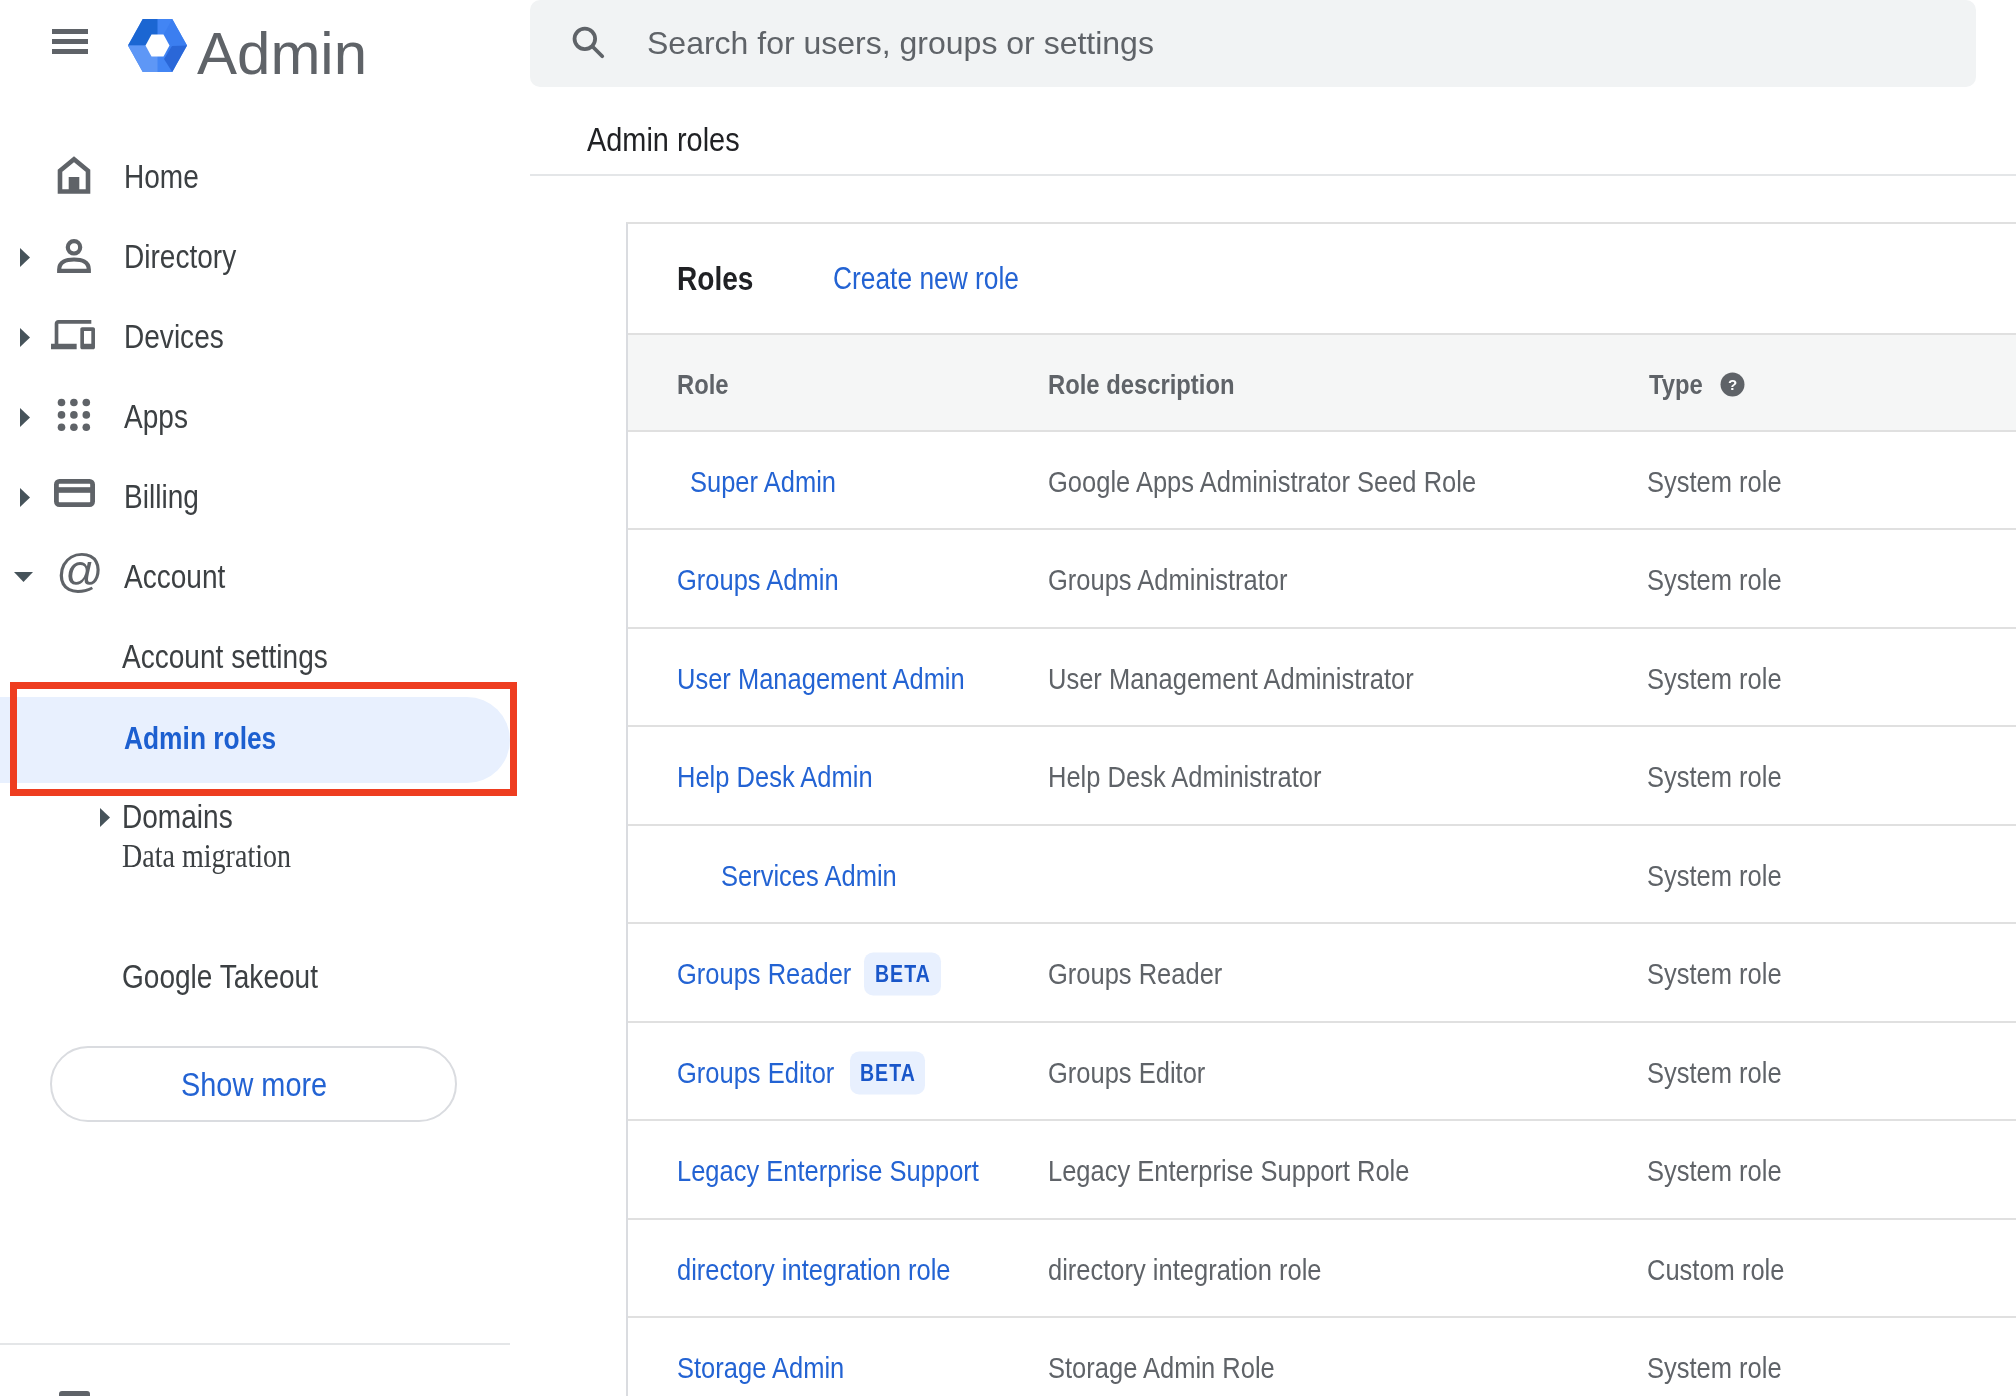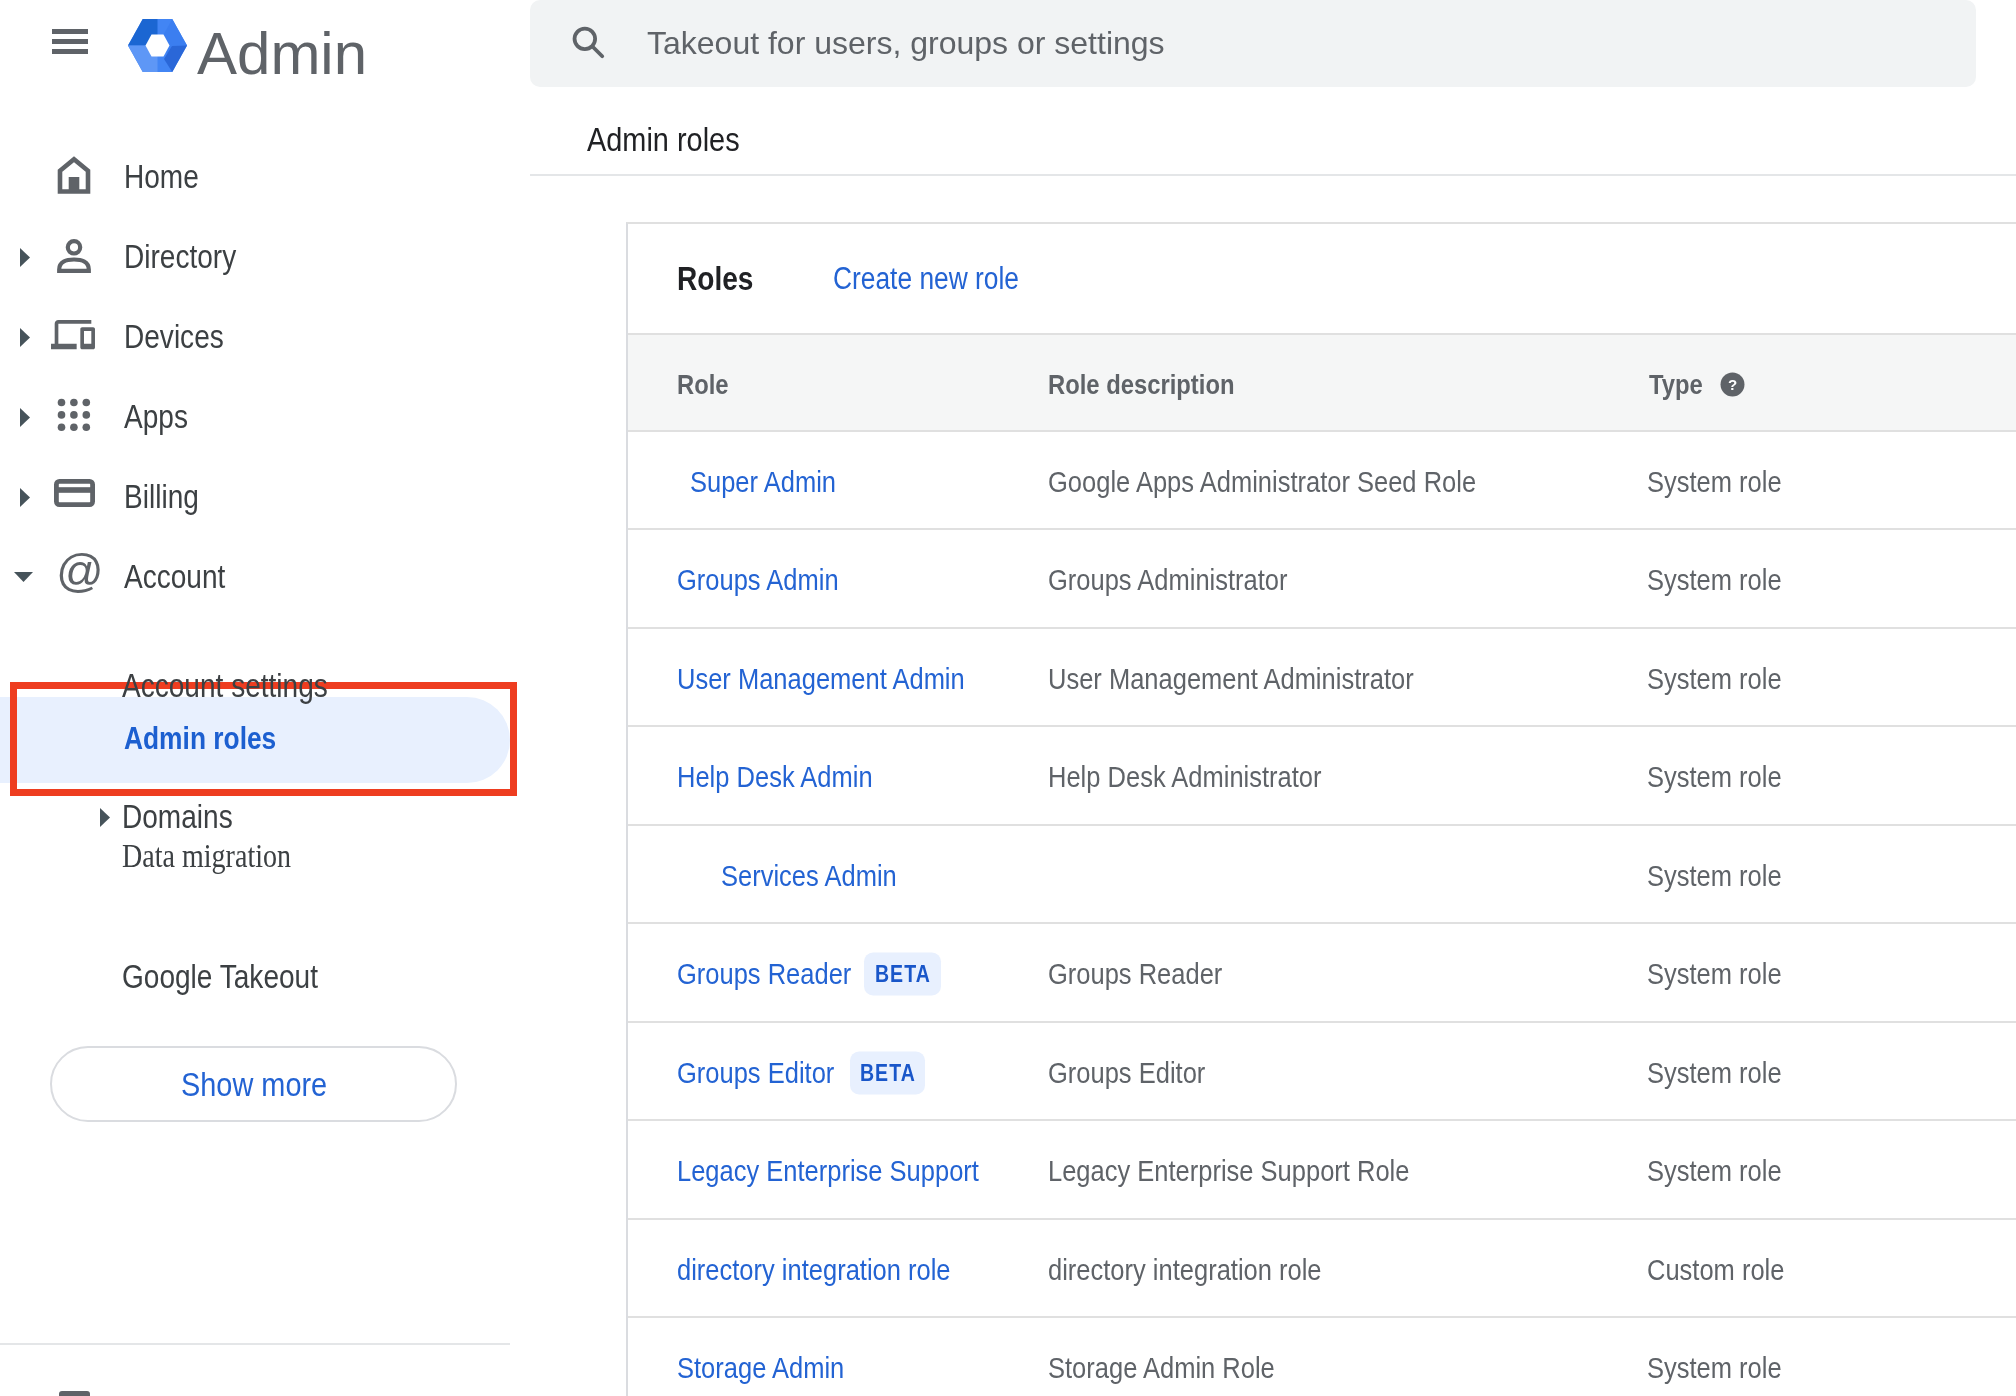--- a/index.html
+++ b/index.html
@@ -91,21 +91,21 @@
     <polygon points="0,0 19,0 9.5,10"></polygon>
   </svg>
 <div class="abs" style="left:56px; top:543px; font-size:47px; color:#5f6368;">@</div>
 <div class="abs cell navlabel" style="left:124px; top:529px;">
     <span class="tx">Account</span>
   </div>
 
 <div class="abs" style="left:0px; top:697px; width:510px; height:86px; background:#e8f0fe; border-radius:0 43px 43px 0;"></div>
 <div class="abs" style="left:10px; top:682px; width:507px; height:114px; border:7px solid #ee3d20;"></div>
 
-<div class="abs cell navlabel" style="left:122px; top:609px;align-items:flex-end;">
+<div class="abs cell navlabel" style="left:122px; top:609px;">
     <span class="tx">Account settings</span>
   </div>
 <div class="abs cell" style="left:124px; top:691px;">
     <span class="tx" style="font-size:31px; font-weight:bold; color:#1c5fd0;">Admin roles</span>
   </div>
 <svg class="abs tri" style="left:100px; top:807.5px;" width="10" height="19" viewBox="0 0 10 19">
     <polygon points="0,0 10,9.5 0,19"></polygon>
   </svg>
 <div class="abs cell navlabel" style="left:122px; top:769px;">
     <span class="tx">Domains</span>
@@ -123,21 +123,21 @@
   </div>
 
 <div class="abs" style="left:0px; top:1343px; width:510px; height:2px; background:#e4e6e8;"></div>
 <div class="abs" style="left:59px; top:1391px; width:31px; height:6px; background:#5f6368; border-radius:3px 3px 0 0;"></div>
 
 <div class="abs" style="left:530px; top:0px; width:1446px; height:87px; background:#f1f3f4; border-radius:10px;"></div>
 <svg class="abs" style="left:569px; top:23px;" width="38" height="38" viewBox="0 0 24 24" fill="none" stroke="#5f6368" stroke-width="2.4">
   <circle cx="10" cy="10" r="6.5"></circle>
   <path d="M15 15 L21 21" stroke-linecap="round"></path>
 </svg>
-<div class="abs" style="left:647px; top:25px; font-size:32px; color:#5f6368;">Takeout for users, groups or settings</div>
+<div class="abs" style="left:647px; top:25px; font-size:32px; color:#5f6368;">Search for users, groups or settings</div>
 
 <div class="abs cell" style="left:587px; top:91px;">
     <span class="tx" style="font-size:34px; color:#202124;">Admin roles</span>
   </div>
 <div class="abs" style="left:530px; top:174px; width:1486px; height:2px; background:#e4e6e8;"></div>
 
 <div class="abs" style="left:626px; top:222px; width:1390px; height:1174px; border-left:2px solid #dadce0; border-top:2px solid #e0e0e0;">
   <div class="abs" style="left:49px; top:7px; height:96px; display:flex; align-items:center;">
       <span class="tx" style="font-size:33px; font-weight:bold; color:#202124;">Roles</span>
     </div>

